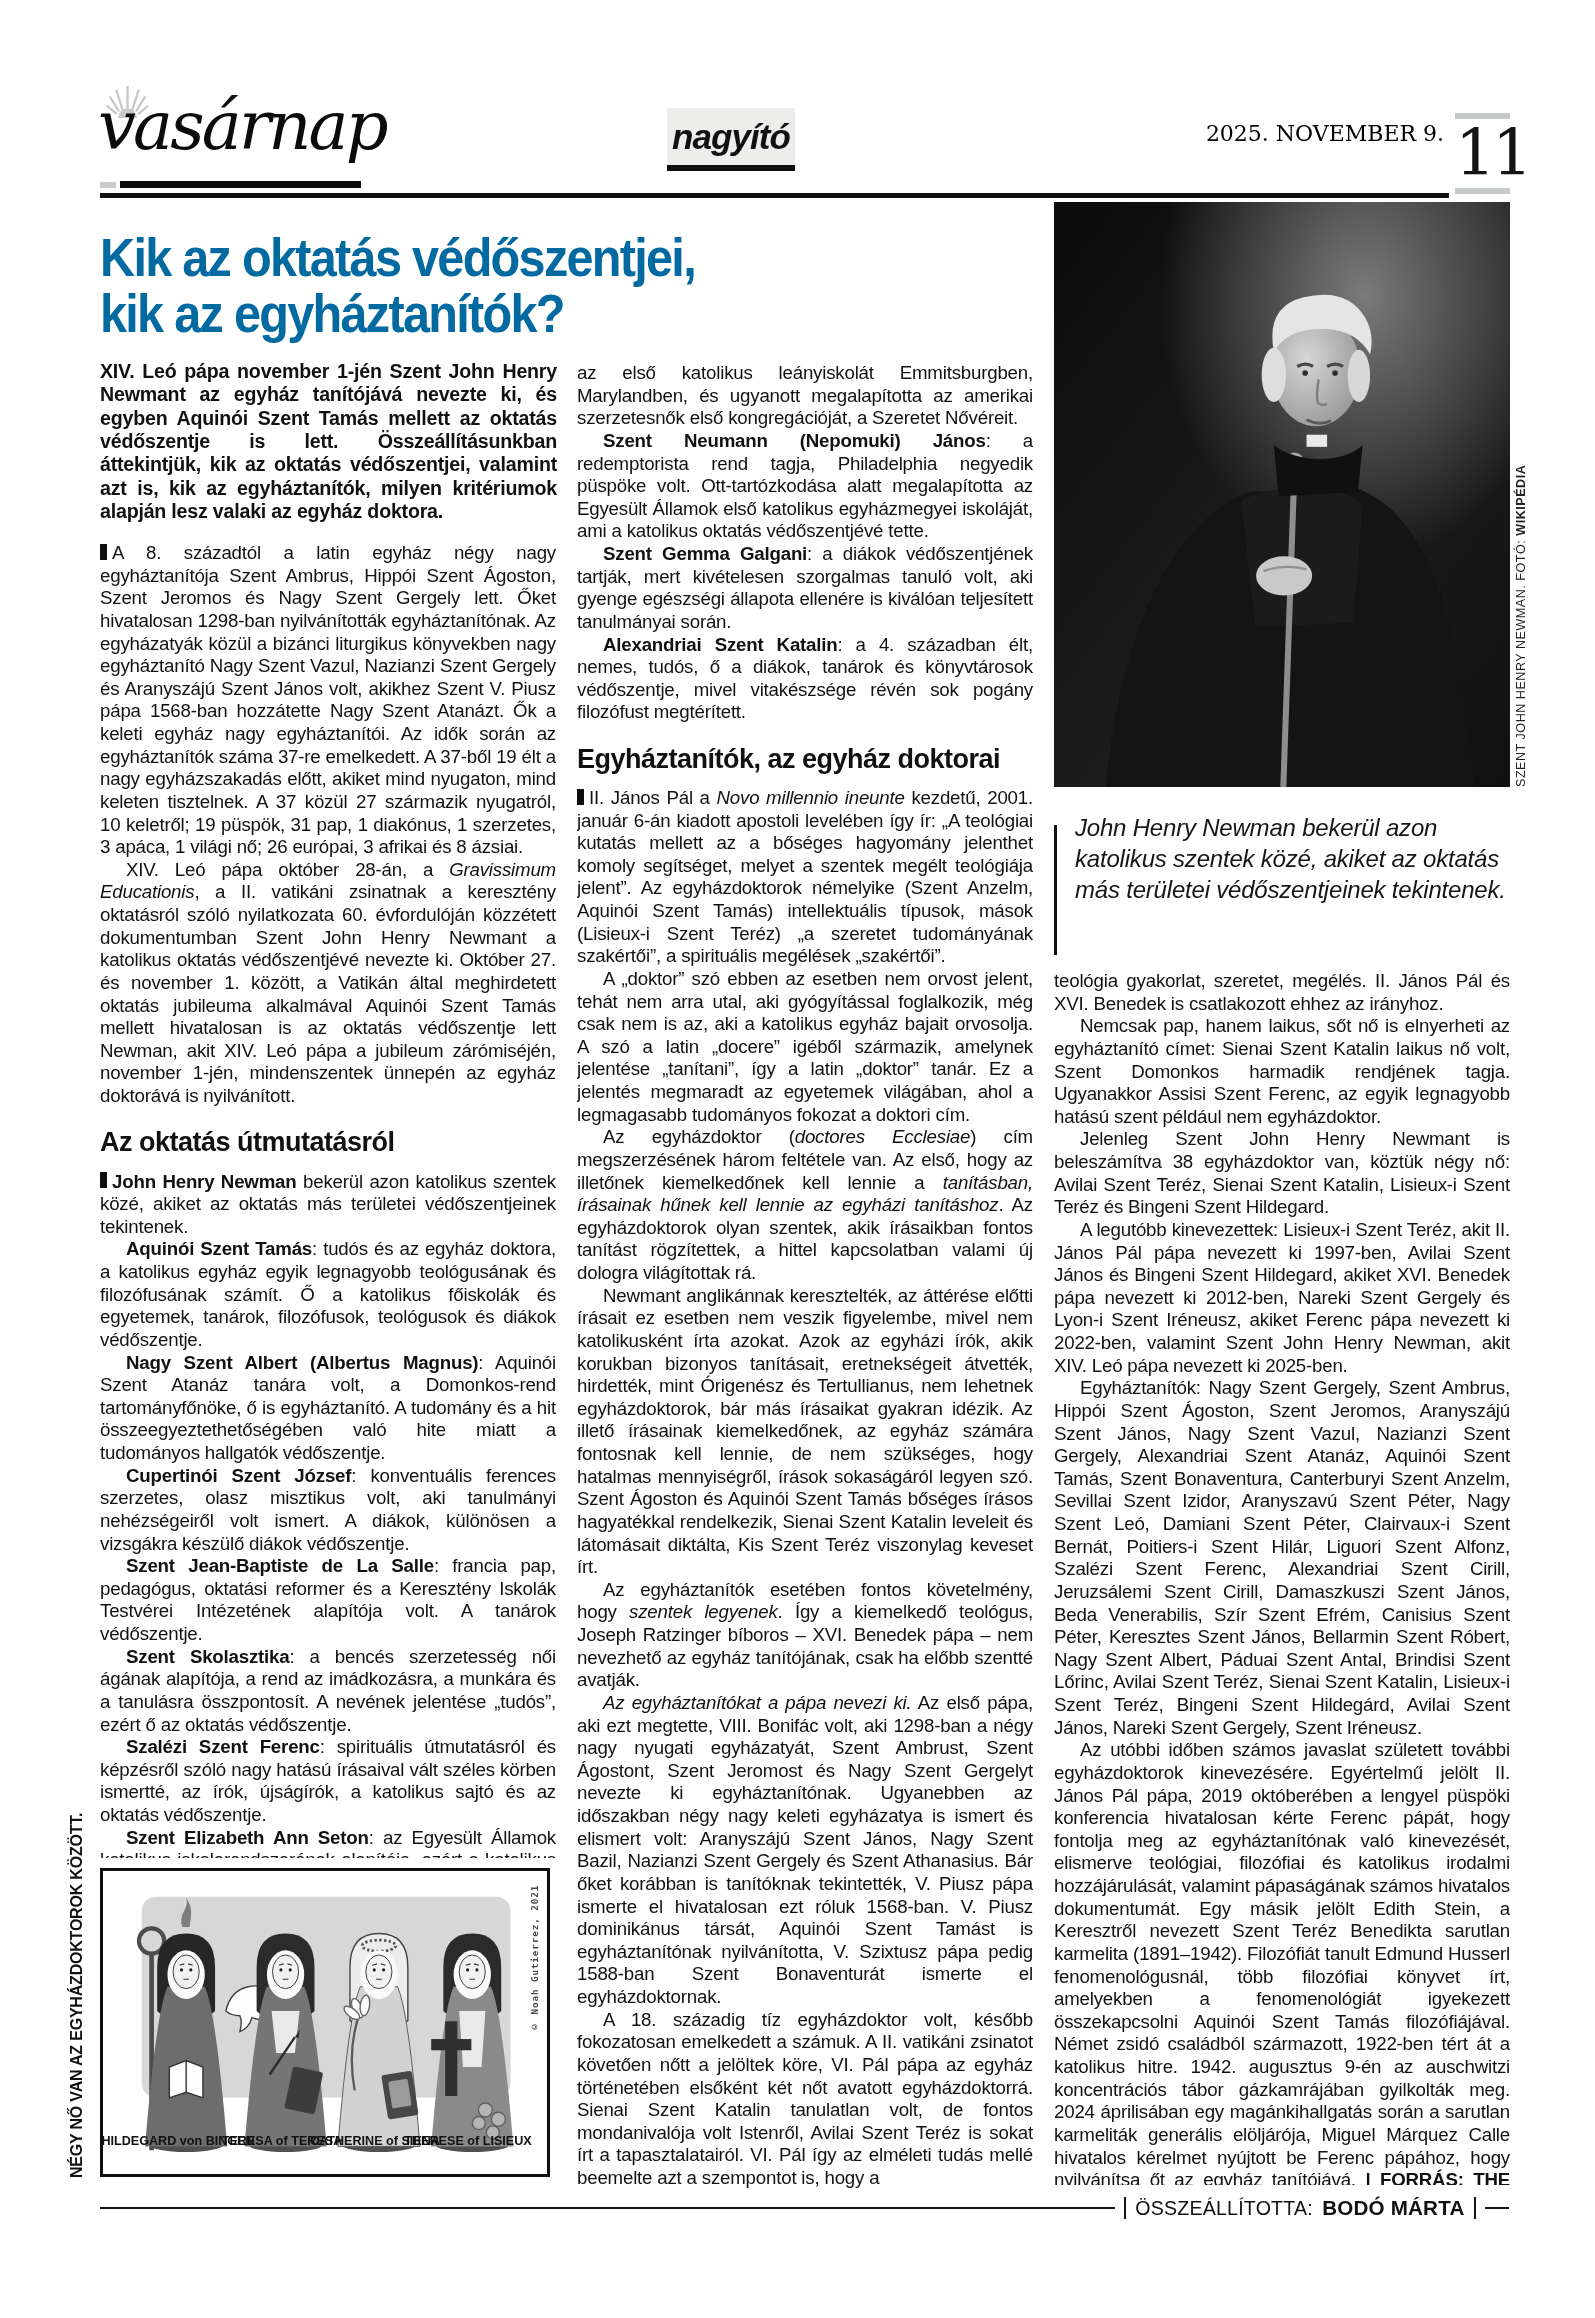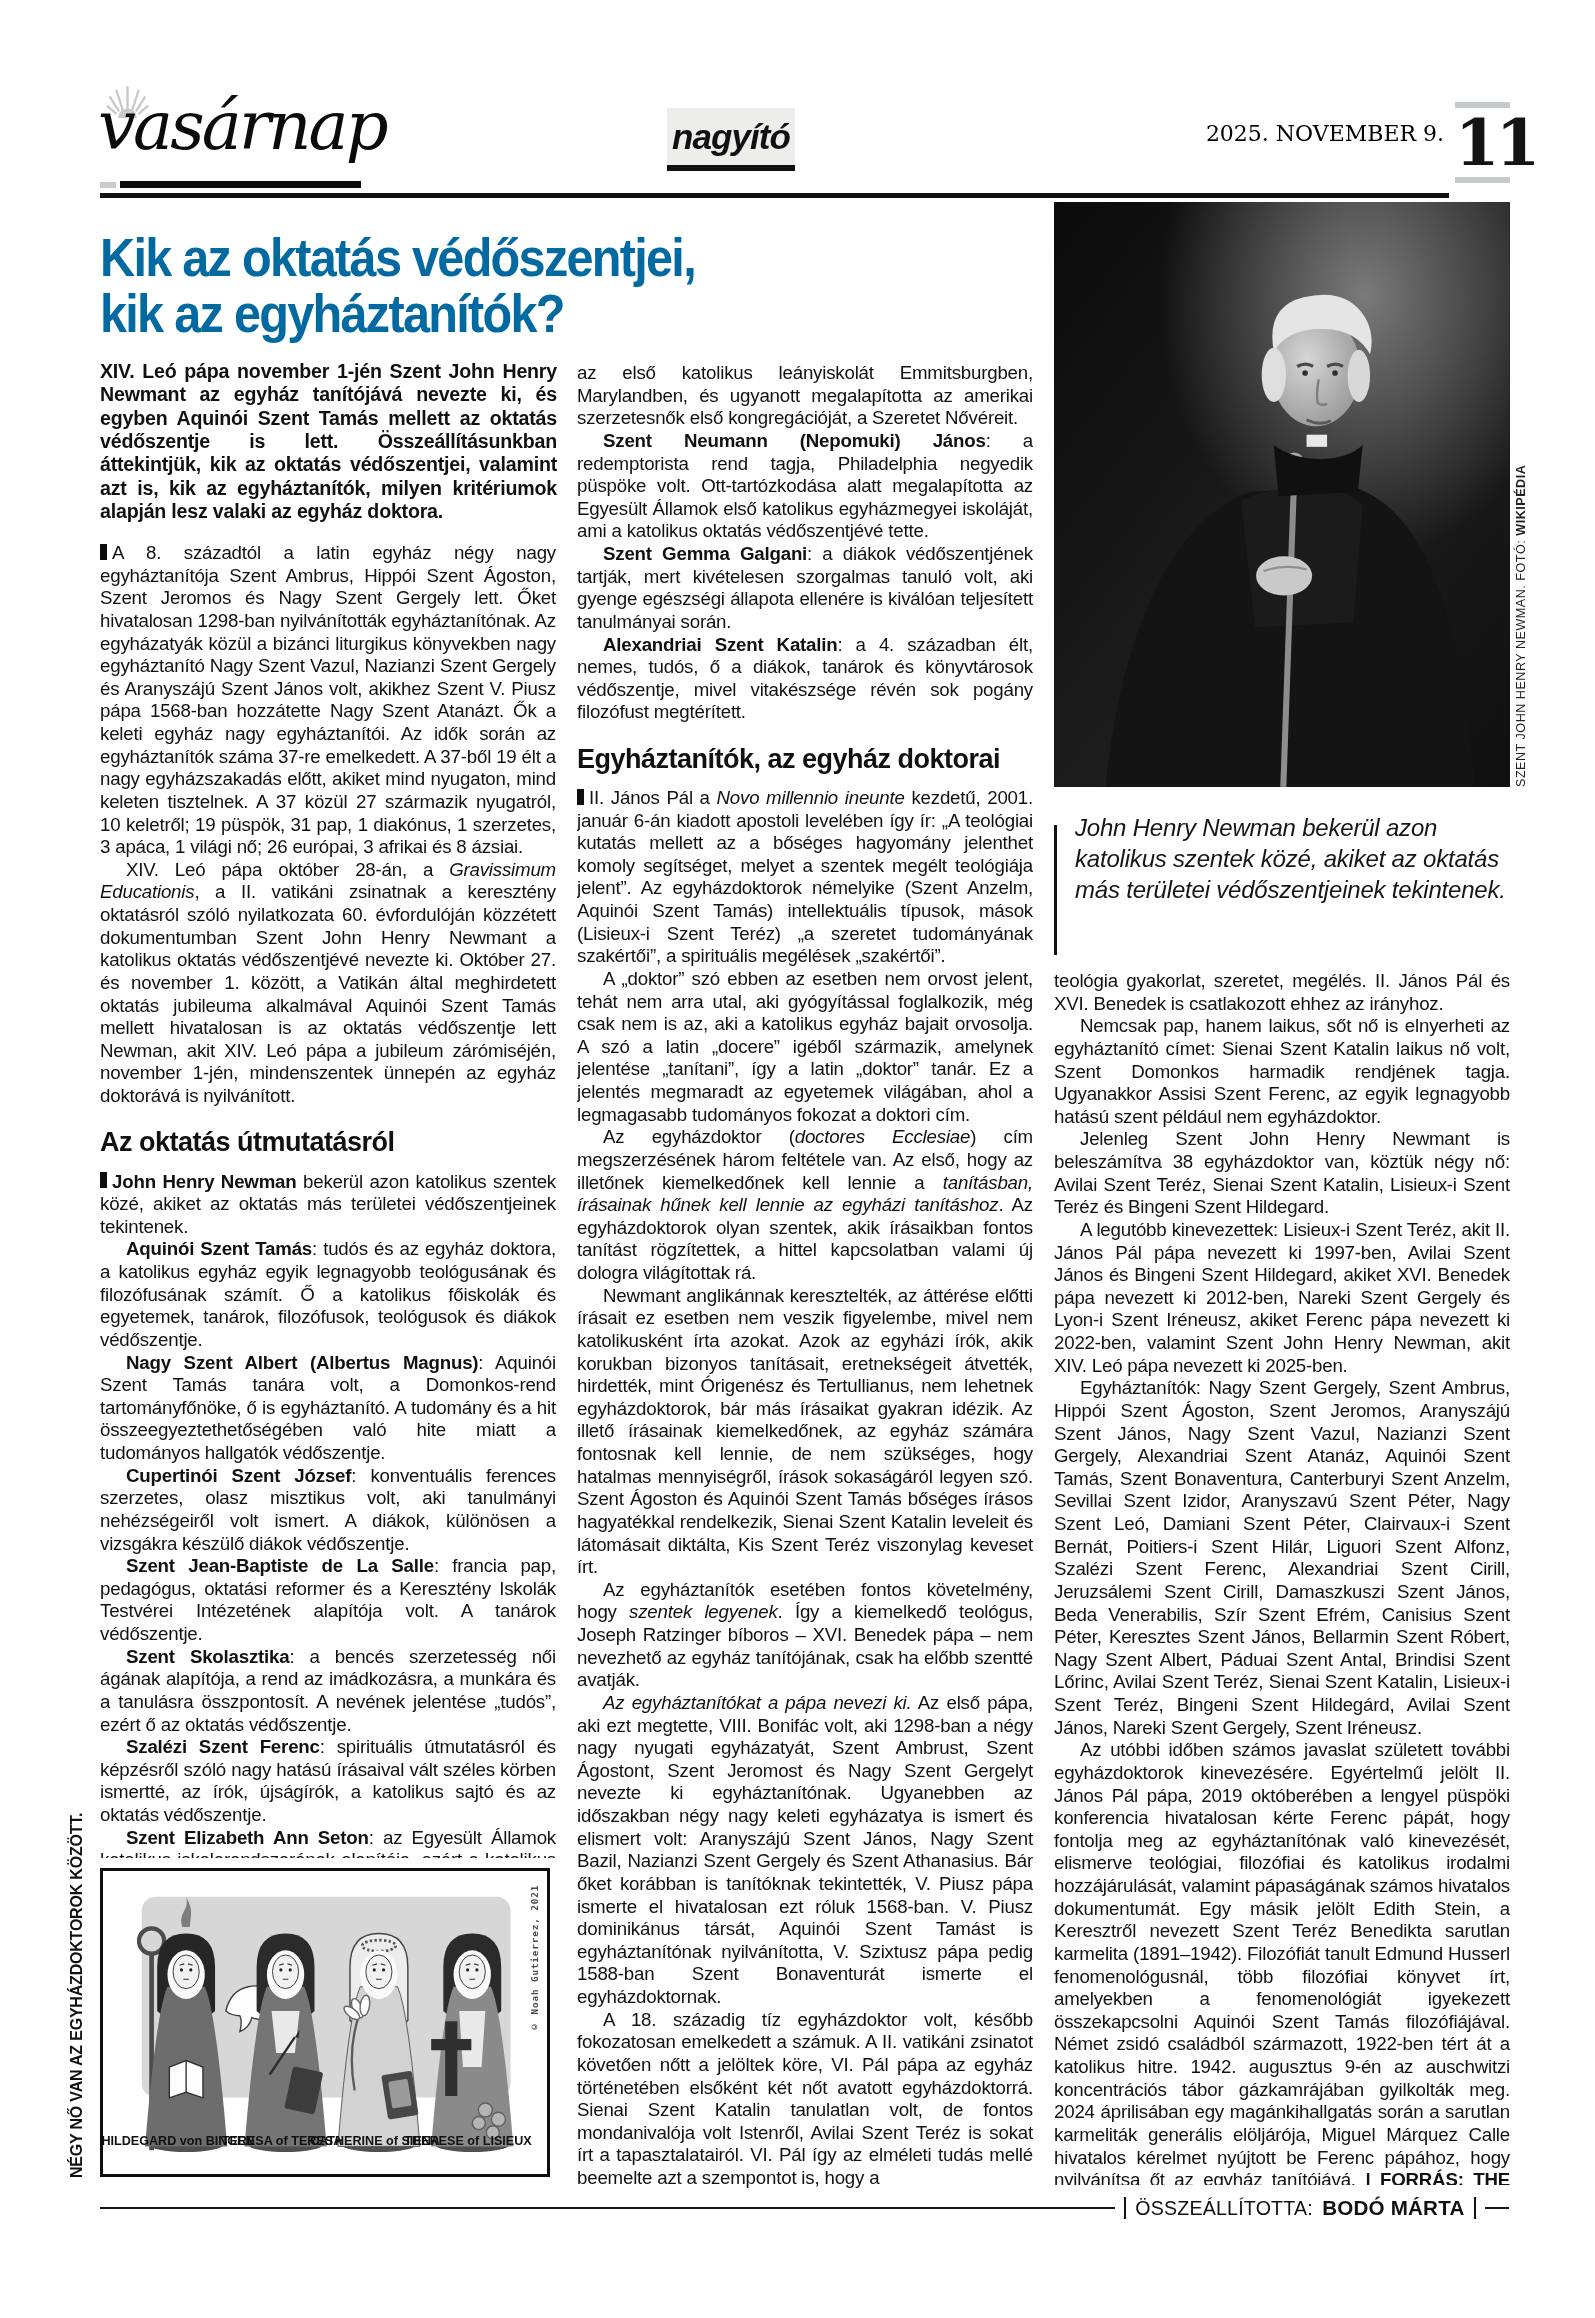--- a/index.html
+++ b/index.html
@@ -12,21 +12,21 @@
   .sunburst{position:absolute;left:105px;top:83px;}
   .logo-ul-gray{position:absolute;left:100px;top:182px;width:16px;height:6px;background:#c9cdca;}
   .logo-ul{position:absolute;left:120px;top:181px;width:241px;height:7px;background:#0c0c0c;}
   .header-rule{position:absolute;left:100px;top:193px;width:1349px;height:5.1px;background:#101010;}
   .nagyito-box{position:absolute;left:667px;top:108px;width:128px;height:57px;background:#ededec;
                border-bottom:6px solid #0f0f0f;display:flex;align-items:center;justify-content:center;}
   .nagyito-box span{font-family:Liberation Sans, sans-serif;font-style:italic;font-weight:bold;
                     font-size:35px;letter-spacing:-0.9px;}
   .date{position:absolute;left:1075px;top:121px;width:369px;text-align:right;
         font-family:"DejaVu Serif",serif;font-size:22px;letter-spacing:0px;color:#000000;}
-  .pagenum{position:absolute;left:1455px;top:102px;width:55px;text-align:center;font-weight:bold;}
+  .pagenum{position:absolute;left:1455px;top:113px;width:55px;text-align:center;}
   .pagenum .bar{width:55px;height:6px;background:#c6cbc9;}
   .pagenum .num{font-family:"DejaVu Serif",serif;font-size:64px;line-height:1.08;
                 letter-spacing:-3.7px;color:#141414;}
 
   
   .headline{position:absolute;left:100px;top:230px;width:935px;font-weight:bold;
             font-size:54px;line-height:1.03;letter-spacing:-1.9px;color:#0369a1;}
   .cond{transform:scaleX(.90);transform-origin:0 0;width:111%;}
   .lead{position:absolute;left:100px;top:360px;width:457px;font-weight:bold;
         font-size:19.6px;line-height:1.19;text-align:justify;letter-spacing:-0.2px;}
@@ -125,21 +125,21 @@
 
   <div class="col col1">
     <div>
         <p class="para"><span class="pmark"></span><span class="seg-n">A 8. századtól a latin egyház négy nagy egyháztanítója Szent Ambrus, Hippói Szent Ágoston, Szent Jeromos és Nagy Szent Gergely lett. Őket hivatalosan 1298-ban nyilvánították egyháztanítónak. Az egyházatyák közül a bizánci liturgikus könyvekben nagy egyháztanító Nagy Szent Vazul, Nazianzi Szent Gergely és Aranyszájú Szent János volt, akikhez Szent V. Piusz pápa 1568-ban hozzátette Nagy Szent Atanázt. Ők a keleti egyház nagy egyháztanítói. Az idők során az egyháztanítók száma 37-re emelkedett. A 37-ből 19 élt a nagy egyházszakadás előtt, akiket mind nyugaton, mind keleten tisztelnek. A 37 közül 27 származik nyugatról, 10 keletről; 19 püspök, 31 pap, 1 diakónus, 1 szerzetes, 3 apáca, 1 világi nő; 26 európai, 3 afrikai és 8 ázsiai.</span></p>
         <p class="para ind"><span class="seg-n">XIV. Leó pápa október 28-án, a </span><span class="seg-i">Gravissimum Educationis</span><span class="seg-n">, a II. vatikáni zsinatnak a keresztény oktatásról szóló nyilatkozata 60. évfordulóján közzétett dokumentumban Szent John Henry Newmant a katolikus oktatás védőszentjévé nevezte ki. Október 27. és november 1. között, a Vatikán által meghirdetett oktatás jubileuma alkalmával Aquinói Szent Tamás mellett hivatalosan is az oktatás védőszentje lett Newman, akit XIV. Leó pápa a jubileum zárómiséjén, november 1-jén, mindenszentek ünnepén az egyház doktorává is nyilvánított.</span></p>
       </div>
     <h2 class="subhead">Az oktatás útmutatásról</h2>
     <div>
         <p class="para"><span class="pmark"></span><span class="seg-b">John Henry Newman</span><span class="seg-n"> bekerül azon katolikus szentek közé, akiket az oktatás más területei védőszentjeinek tekintenek.</span></p>
         <p class="para ind"><span class="seg-b">Aquinói Szent Tamás</span><span class="seg-n">: tudós és az egyház doktora, a katolikus egyház egyik legnagyobb teológusának és filozófusának számít. Ő a katolikus főiskolák és egyetemek, tanárok, filozófusok, teológusok és diákok védőszentje.</span></p>
-        <p class="para ind"><span class="seg-b">Nagy Szent Albert (Albertus Magnus)</span><span class="seg-n">: Aquinói Szent Tamás tanára volt, a Domonkos-rend tartományfőnöke, ő is egyháztanító. A tudomány és a hit összeegyeztethetőségében való hite miatt a tudományos hallgatók védőszentje.</span></p>
+        <p class="para ind"><span class="seg-b">Nagy Szent Albert (Albertus Magnus)</span><span class="seg-n">: Aquinói Szent Atanáz tanára volt, a Domonkos-rend tartományfőnöke, ő is egyháztanító. A tudomány és a hit összeegyeztethetőségében való hite miatt a tudományos hallgatók védőszentje.</span></p>
         <p class="para ind"><span class="seg-b">Cupertinói Szent József</span><span class="seg-n">: konventuális ferences szerzetes, olasz misztikus volt, aki tanulmányi nehézségeiről volt ismert. A diákok, különösen a vizsgákra készülő diákok védőszentje.</span></p>
         <p class="para ind"><span class="seg-b">Szent Jean-Baptiste de La Salle</span><span class="seg-n">: francia pap, pedagógus, oktatási reformer és a Keresztény Iskolák Testvérei Intézetének alapítója volt. A tanárok védőszentje.</span></p>
         <p class="para ind"><span class="seg-b">Szent Skolasztika</span><span class="seg-n">: a bencés szerzetesség női ágának alapítója, a rend az imádkozásra, a munkára és a tanulásra összpontosít. A nevének jelentése „tudós”, ezért ő az oktatás védőszentje.</span></p>
         <p class="para ind"><span class="seg-b">Szalézi Szent Ferenc</span><span class="seg-n">: spirituális útmutatásról és képzésről szóló nagy hatású írásaival vált széles körben ismertté, az írók, újságírók, a katolikus sajtó és az oktatás védőszentje.</span></p>
         <p class="para ind"><span class="seg-b">Szent Elizabeth Ann Seton</span><span class="seg-n">: az Egyesült Államok katolikus iskolarendszerének alapítója, ezért a katolikus iskolák védőszentje. 1810-ben megnyitotta</span></p>
       </div>
   </div>
 
   <div class="col col2">
     <div>

